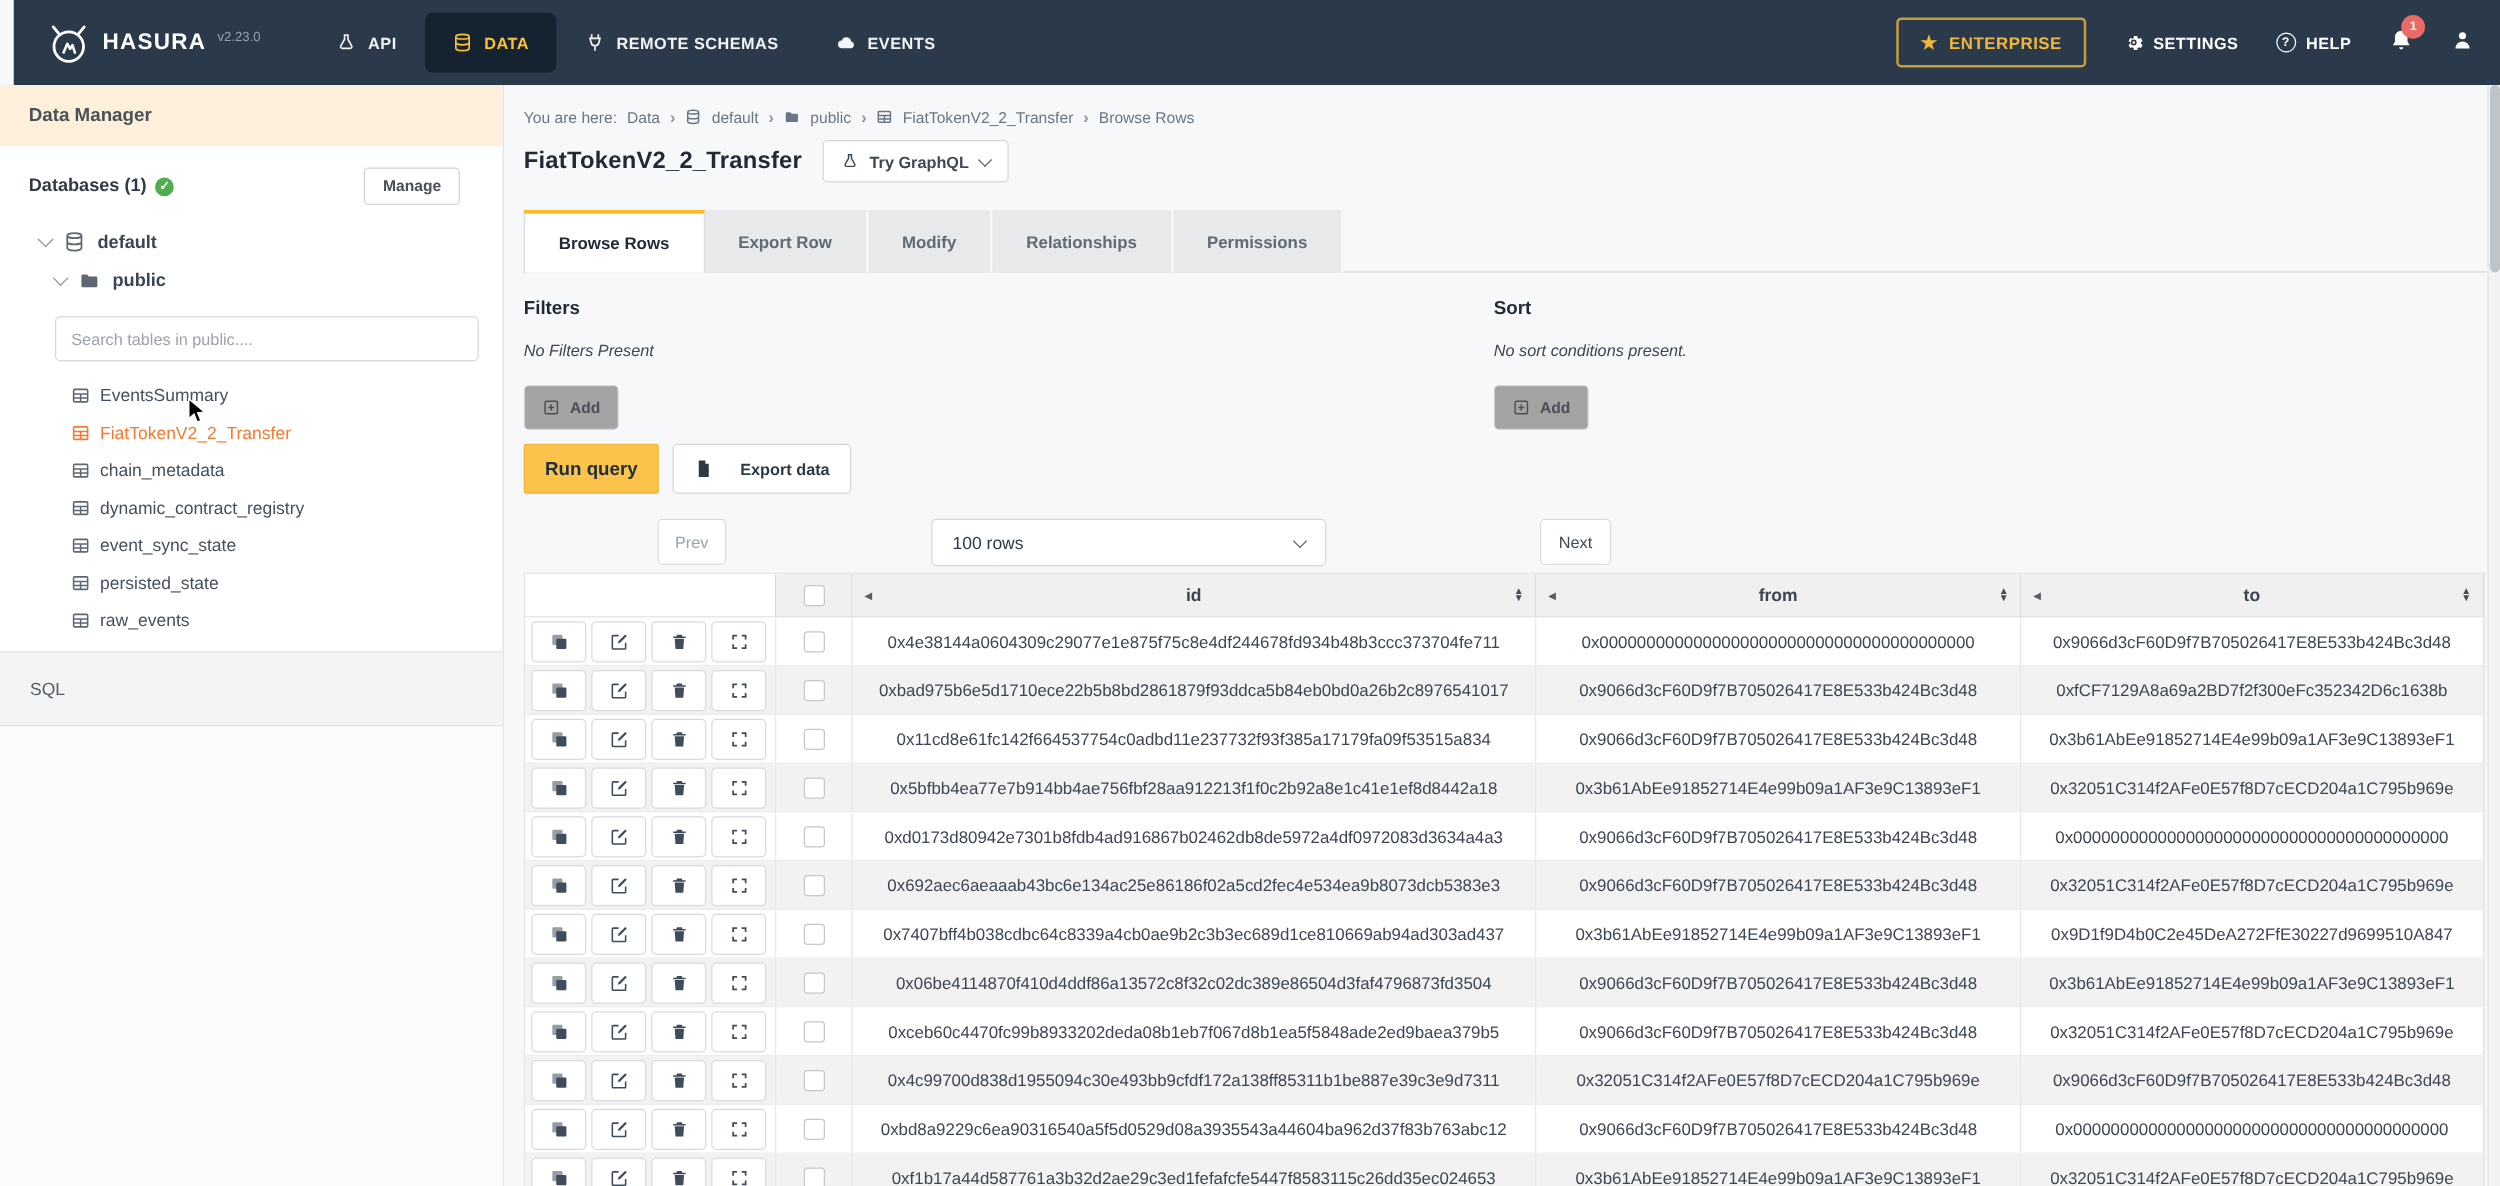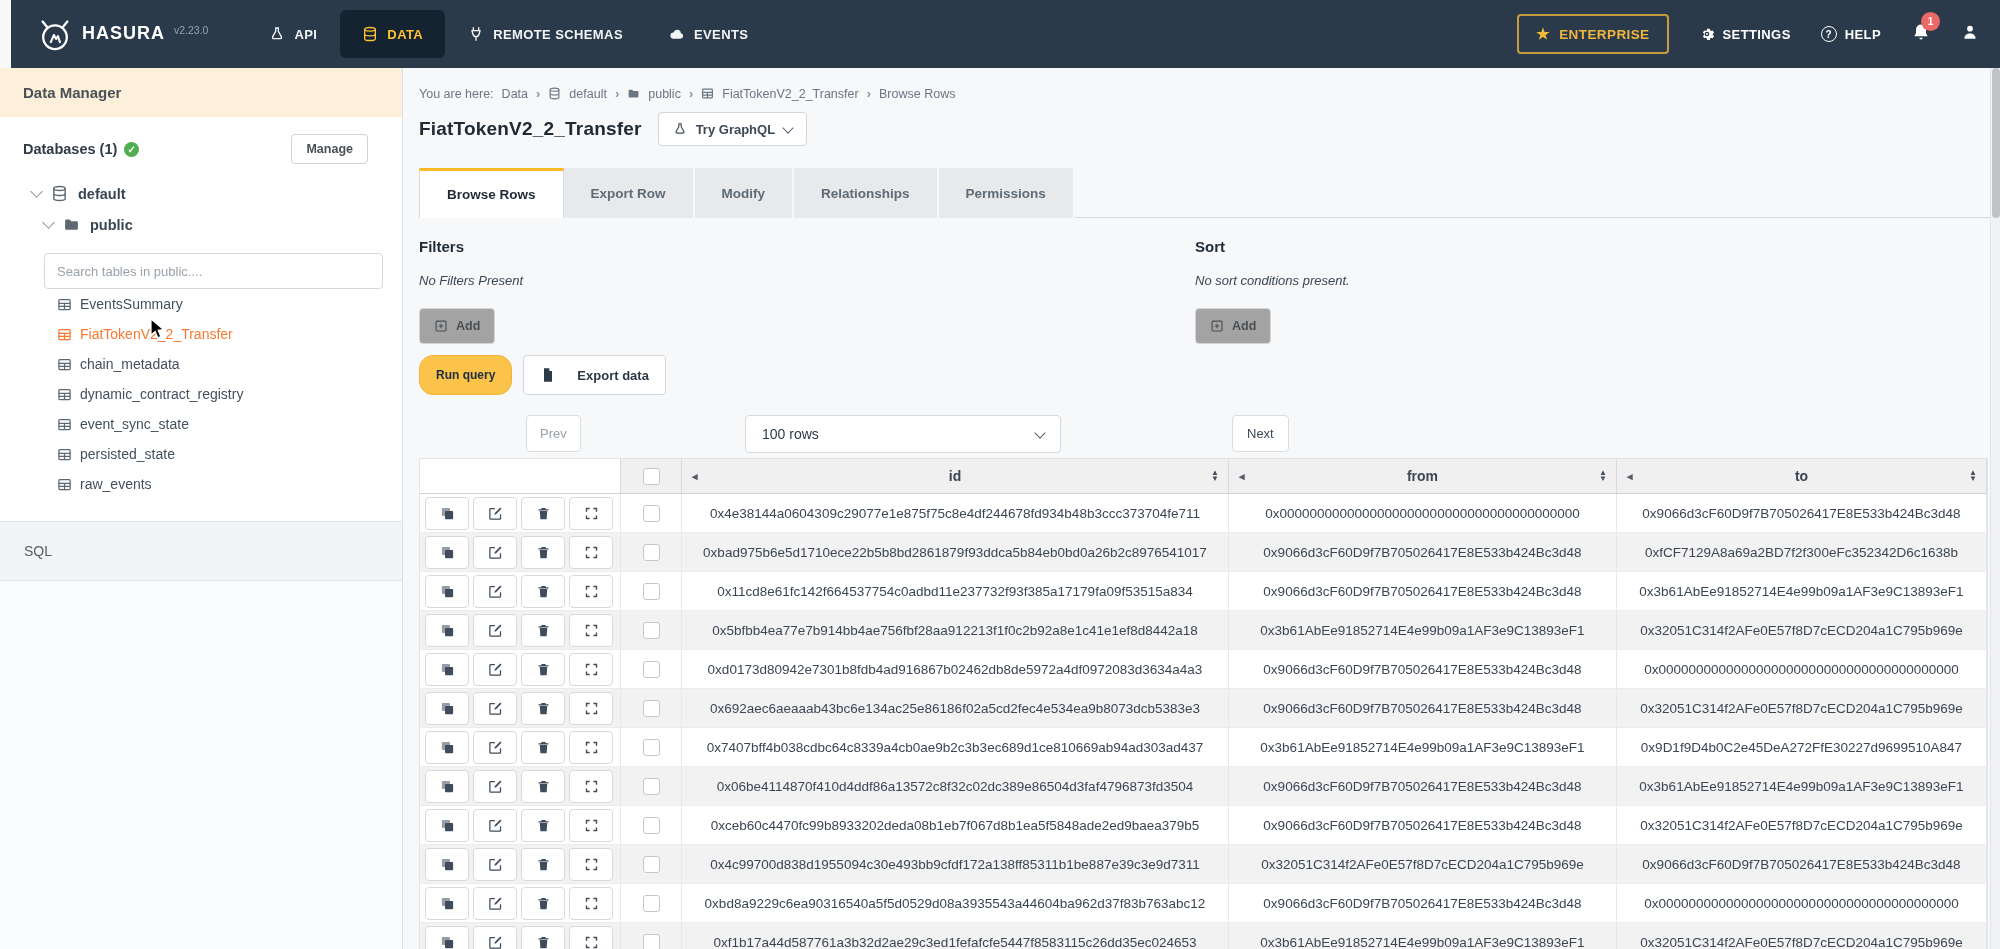--- a/index.html
+++ b/index.html
@@ -53,21 +53,21 @@
     font-weight:bold; color:#3a4654; cursor:pointer; }
   .tree-row.lvl1 { padding-left:32px; }
   .tree-row.lvl2 { padding-left:44px; }
   .chev { width:9px; height:9px; border-right:1.8px solid #8a929b; border-bottom:1.8px solid #8a929b;
     transform:rotate(45deg); margin-top:-4px; }
   .tree-row svg { width:17px; height:17px; color:#5d6873; }
   .search-input { display:block; margin:13px 20px 0 44px; width:339px; height:36px;
     border:1px solid #d5d8db; border-radius:4px; padding:0 12px; font-size:13px; color:#3a4654;
     font-family:"Liberation Sans", sans-serif; background:#fff; }
   .search-input::placeholder { color:#9aa2ab; }
-  .tbl-list { }
+  .tbl-list { margin-top:12px; }
   .tbl-item { display:flex; align-items:center; gap:8px; height:30px; padding-left:57px;
     font-size:14px; color:#44505e; cursor:pointer; }
   .tbl-item svg { width:15px; height:15px; color:#5d6873; flex:0 0 auto; }
   .tbl-item.selected { color:#f5792f; }
   .tbl-item.selected svg { color:#f5792f; }
   .sql-band { position:absolute; left:0; right:0; top:453px; height:60px; background:#f3f4f5;
     border-top:1px solid #e2e4e7; border-bottom:1px solid #e2e4e7; display:flex; align-items:center;
     padding-left:24px; font-size:14px; color:#545b63; cursor:pointer; }
   .sidebar-below { position:absolute; left:0; right:0; top:513px; bottom:0; background:#fafbfc; }
 
@@ -98,22 +98,22 @@
   .panel.filters { left:16px; }
   .panel.sort { left:792px; }
   .panel-title { font-size:15px; font-weight:bold; color:#1f2a37; }
   .panel-empty { font-size:13px; font-style:italic; color:#3a4654; margin-top:18px; }
   .add-btn { margin-top:20px; background:#a3a3a3; border:1px solid #d4d7da; border-radius:4px;
     height:36px; padding:0 14px; display:flex; align-items:center; gap:8px; font-size:12.5px;
     font-weight:bold; color:#4a5056; cursor:pointer; }
   .add-btn svg { width:14px; height:14px; }
 
   .query-row { position:absolute; left:16px; top:287px; display:flex; gap:11px; }
-  .run-btn { background:#fbc34a; border:1px solid #f0b43a; border-radius:14px; height:40px;
-    padding:0 16px; font-size:12px; font-weight:bold; color:#21303f; cursor:pointer; }
+  .run-btn { background:#fbc34a; border:1px solid #f0b43a; border-radius:2px; height:40px;
+    padding:0 16px; font-size:15px; font-weight:bold; color:#21303f; cursor:pointer; }
   .export-btn { background:#fff; border:1px solid #d4d7da; border-radius:4px; height:40px;
     padding:0 16px; display:flex; align-items:center; gap:21px; font-size:13px; font-weight:bold;
     color:#2c3a47; cursor:pointer; }
   .export-btn svg { width:16px; height:16px; }
 
   .pagination { position:absolute; left:16px; right:20px; top:347px; height:38px; }
   .prev-btn { position:absolute; left:107px; top:0; height:37px; padding:0 13px; background:#fff;
     border:1px solid #dadde0; border-radius:4px; font-size:13px; color:#9aa3ac; cursor:pointer; }
   .rows-select { position:absolute; left:326px; top:0; width:316px; height:38px; background:#fff;
     border:1px solid #d6d9dc; border-radius:4px; display:flex; align-items:center;

